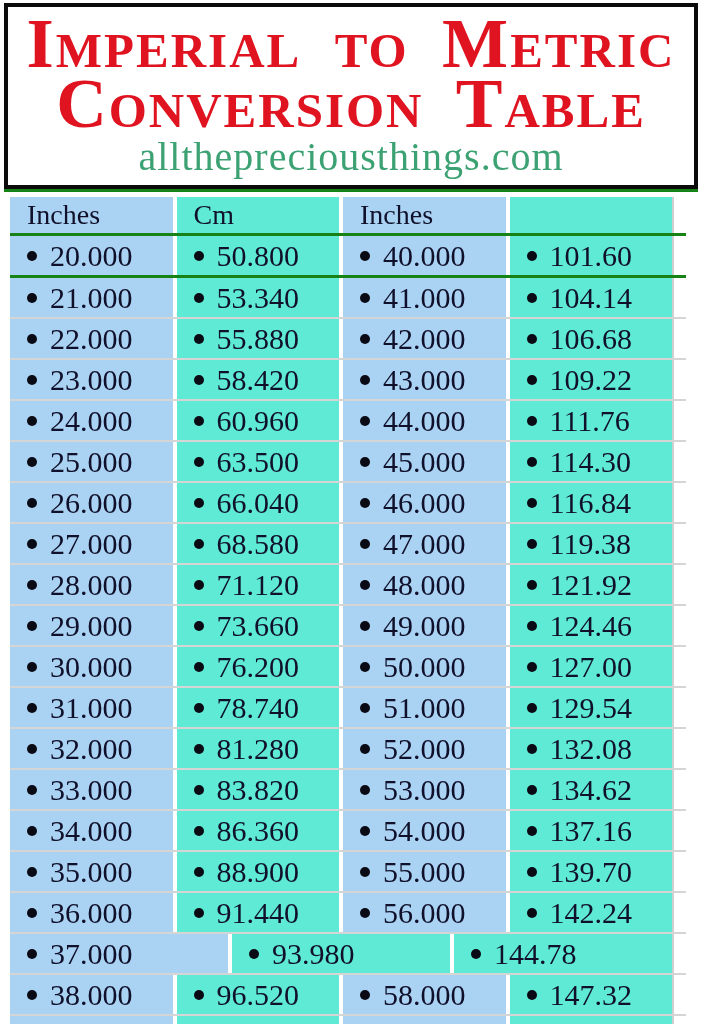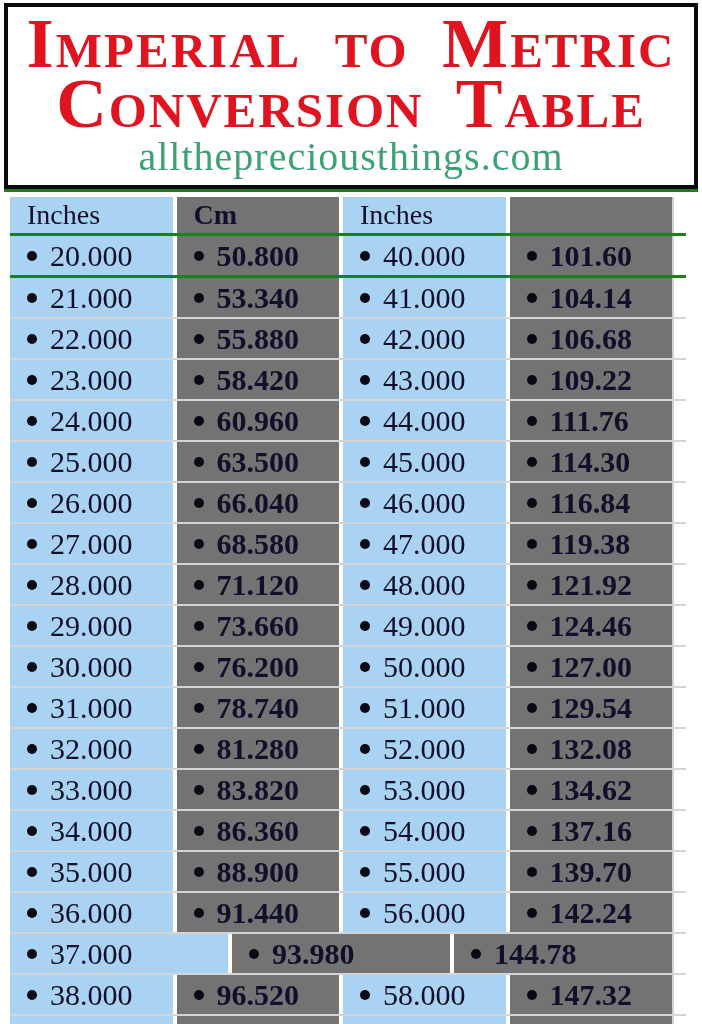--- a/index.html
+++ b/index.html
@@ -48,21 +48,21 @@
     margin-right: 4px;
     padding-left: 17px;
     display: flex;
     align-items: center;
     color: var(--text-dark, #10102a);
     white-space: nowrap;
     overflow: hidden;
   }
   .tcell:last-child { margin-right: 12px; border-right: 2px solid #cfcfcf; }
   .tcell.blue { background: var(--cell-blue, #a9d2f3); }
-  .tcell.white { background: #737373; font-weight: bold; }
+  .tcell.white { background: #5eead4; }
   .header-row { height: 36px; border-bottom: 3px solid var(--line-green, #178317); }
   .header-row .tcell { font-size: 28px; }
   .data-row { height: 39px; border-bottom: 2px solid var(--row-divider-gray, #d5d5d5); }
   .data-row .tcell { font-size: 30px; }
   .data-row.first, .data-row.last { border-bottom: 3px solid var(--line-green, #178317); }
   .bullet {
     width: 10px; height: 10px;
     border-radius: 50%;
     background: #0a0a14;
     display: inline-block;

